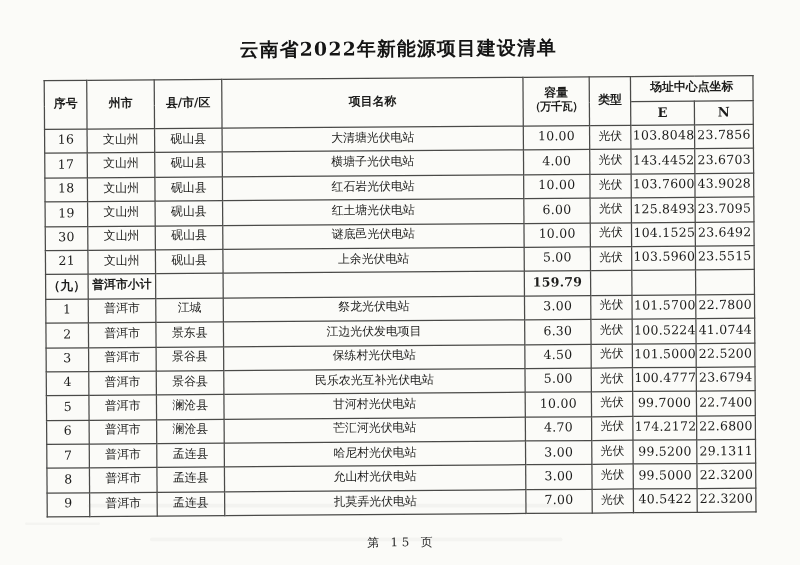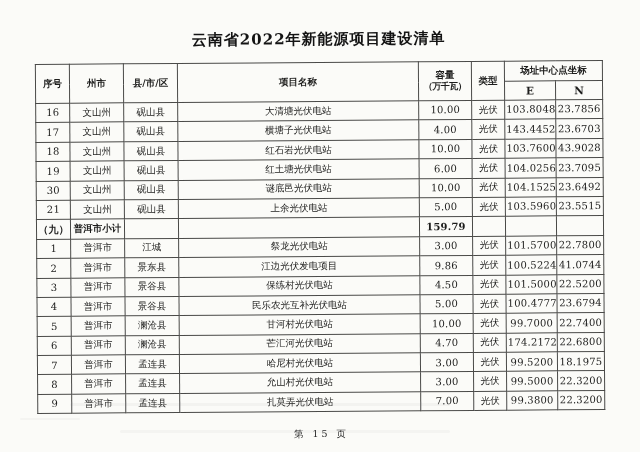--- a/index.html
+++ b/index.html
@@ -150,21 +150,21 @@
     <td class="num">103.7600</td>
     <td class="num">43.9028</td>
   </tr>
         <tr>
     <td class="num">19</td>
     <td>文山州</td>
     <td>砚山县</td>
     <td>红土塘光伏电站</td>
     <td class="num">6.00</td>
     <td>光伏</td>
-    <td class="num">104.0256</td>
+    <td class="num">125.8493</td>
     <td class="num">23.7095</td>
   </tr>
         <tr>
     <td class="num">30</td>
     <td>文山州</td>
     <td>砚山县</td>
     <td>谜底邑光伏电站</td>
     <td class="num">10.00</td>
     <td>光伏</td>
     <td class="num">104.1525</td>
@@ -198,21 +198,21 @@
     <td class="num">3.00</td>
     <td>光伏</td>
     <td class="num">101.5700</td>
     <td class="num">22.7800</td>
   </tr>
         <tr>
     <td class="num">2</td>
     <td>普洱市</td>
     <td>景东县</td>
     <td>江边光伏发电项目</td>
-    <td class="num">9.86</td>
+    <td class="num">6.30</td>
     <td>光伏</td>
     <td class="num">100.5224</td>
     <td class="num">41.0744</td>
   </tr>
         <tr>
     <td class="num">3</td>
     <td>普洱市</td>
     <td>景谷县</td>
     <td>保练村光伏电站</td>
     <td class="num">4.50</td>
@@ -251,40 +251,40 @@
     <td class="num">22.6800</td>
   </tr>
         <tr>
     <td class="num">7</td>
     <td>普洱市</td>
     <td>孟连县</td>
     <td>哈尼村光伏电站</td>
     <td class="num">3.00</td>
     <td>光伏</td>
     <td class="num">99.5200</td>
-    <td class="num">18.1975</td>
+    <td class="num">29.1311</td>
   </tr>
         <tr>
     <td class="num">8</td>
     <td>普洱市</td>
     <td>孟连县</td>
     <td>允山村光伏电站</td>
     <td class="num">3.00</td>
     <td>光伏</td>
     <td class="num">99.5000</td>
     <td class="num">22.3200</td>
   </tr>
         <tr>
     <td class="num">9</td>
     <td>普洱市</td>
     <td>孟连县</td>
     <td>扎莫弄光伏电站</td>
     <td class="num">7.00</td>
     <td>光伏</td>
-    <td class="num">99.3800</td>
+    <td class="num">40.5422</td>
     <td class="num">22.3200</td>
   </tr>
       </tbody>
   </table>
 
   <div class="page-footer">第 15 页</div>
 </div>
 
 <div class="smudge smudge-1"></div>
 <div class="smudge smudge-2"></div>

